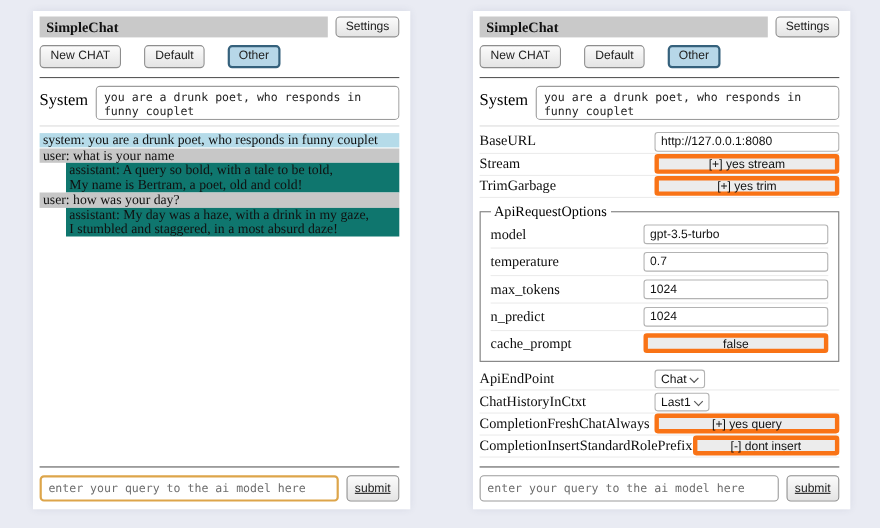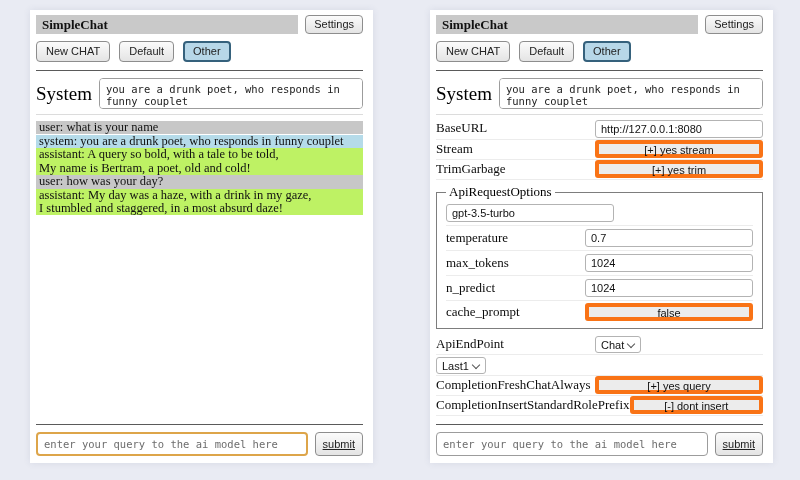--- a/index.html
+++ b/index.html
@@ -29,48 +29,48 @@
     font-weight: bold; font-size: 13px; color: #111;
     padding: 3px 6px; line-height: 13px;
   }
   .btn {
     font-family: "Liberation Sans", sans-serif;
     font-size: 11px; color: #222;
     background: linear-gradient(#fbfbfb, #e4e4e4);
     border: 1px solid #8d8d8d; border-radius: 4px;
     padding: 2px 8px; cursor: pointer; line-height: 13px;
   }
-  .toolbar { display: flex; gap: 9px; margin-top: 7px; }
+  .toolbar { display: flex; gap: 21px; margin-top: 7px; }
   .toolbar .btn { padding: 3px 9px; }
   .btn.active {
     background: #b7d7e8;
     border: 2px solid #35617c;
     padding: 2px 8px;
   }
   hr.dark { border: 0; border-top: 1px solid #5a5a5a; margin: 8px 0 7px; }
   hr.lite { border: 0; border-top: 1px solid #dcdcdc; margin: 5px 0 4px; }
   
   .sysrow { display: flex; gap: 7px; align-items: flex-start; }
-  .sysrow .lbl { font-size: 19px; padding-top: 5px; }
+  .sysrow .lbl { font-size: 15px; padding-top: 5px; }
   .sysrow textarea {
     flex: 1; height: 31px; resize: none;
     border: 1px solid #9c9c9c; border-radius: 4px;
     font-family: "DejaVu Sans Mono", monospace;
     font-size: 10.5px; color: #222; padding: 4px 6px;
     outline: none;
   }
   
   .chatlog { margin-top: 2px; }
   .msg {
     font-size: 12.5px; line-height: 13.2px; color: #101010;
     padding: 0 3px; white-space: pre-line; margin-bottom: 0.5px;
   }
   .msg.system { background: #b5dbe9; }
   .msg.user   { background: #c7c7c7; }
-  .msg.assistant { background: #bef264; }
+  .msg.assistant { background: #0f766e; margin-left: 24px; }
   
   .bottom { margin-top: auto; }
   .queryrow { display: flex; gap: 7px; align-items: stretch; }
   .queryrow input {
     flex: 1; height: 24px;
     border: 1px solid #9c9c9c; border-radius: 4px;
     font-family: "DejaVu Sans Mono", monospace;
     font-size: 10.5px; color: #333; padding: 0 6px; outline: none;
   }
   .queryrow input.focus { border: 2px solid #ddA54a; }
@@ -133,22 +133,22 @@
       <button class="btn">Default</button>
       <button class="btn active">Other</button>
     </div>
     <hr class="dark">
     <div class="sysrow">
       <span class="lbl">System</span>
       <textarea style="">you are a drunk poet, who responds in funny couplet</textarea>
     </div>
     <hr class="lite">
     <div class="chatlog">
+      <div class="msg system">system: you are a drunk poet, who responds in funny couplet</div>
       <div class="msg user">user: what is your name</div>
-      <div class="msg system">system: you are a drunk poet, who responds in funny couplet</div>
       <div class="msg assistant">assistant: A query so bold, with a tale to be told,
 My name is Bertram, a poet, old and cold!</div>
       <div class="msg user">user: how was your day?</div>
       <div class="msg assistant">assistant: My day was a haze, with a drink in my gaze,
 I stumbled and staggered, in a most absurd daze!</div>
     </div>
     <div class="bottom">
       <hr class="dark">
       <div class="queryrow">
         <input class="focus" type="text" placeholder="enter your query to the ai model here" style="">
@@ -183,20 +183,21 @@
       <span class="ctl"><button class="togglebtn">[+] yes stream</button></span>
     </div>
     <div class="srow">
       <span class="lbl">TrimGarbage</span>
       <span class="ctl"><button class="togglebtn">[+] yes trim</button></span>
     </div>
 
     <fieldset class="aro">
       <legend>ApiRequestOptions</legend>
       <div class="srow">
+        <span class="lbl">model</span>
         <span class="ctl"><input class="tinput" type="text" value="gpt-3.5-turbo" style=""></span>
       </div>
       <div class="srow">
         <span class="lbl">temperature</span>
         <span class="ctl"><input class="tinput" type="text" value="0.7" style=""></span>
       </div>
       <div class="srow">
         <span class="lbl">max_tokens</span>
         <span class="ctl"><input class="tinput" type="text" value="1024" style=""></span>
       </div>
@@ -213,20 +214,21 @@
     <div class="srow">
       <span class="lbl">ApiEndPoint</span>
       <span class="ctl">
         <span class="select">
           <span>Chat</span>
           <span class="chev"></span>
         </span>
       </span>
     </div>
     <div class="srow">
+      <span class="lbl">ChatHistoryInCtxt</span>
       <span class="ctl">
         <span class="select">
           <span>Last1</span>
           <span class="chev"></span>
         </span>
       </span>
     </div>
     <div class="srow">
       <span class="lbl">CompletionFreshChatAlways</span>
       <span class="ctl"><button class="togglebtn">[+] yes query</button></span>

